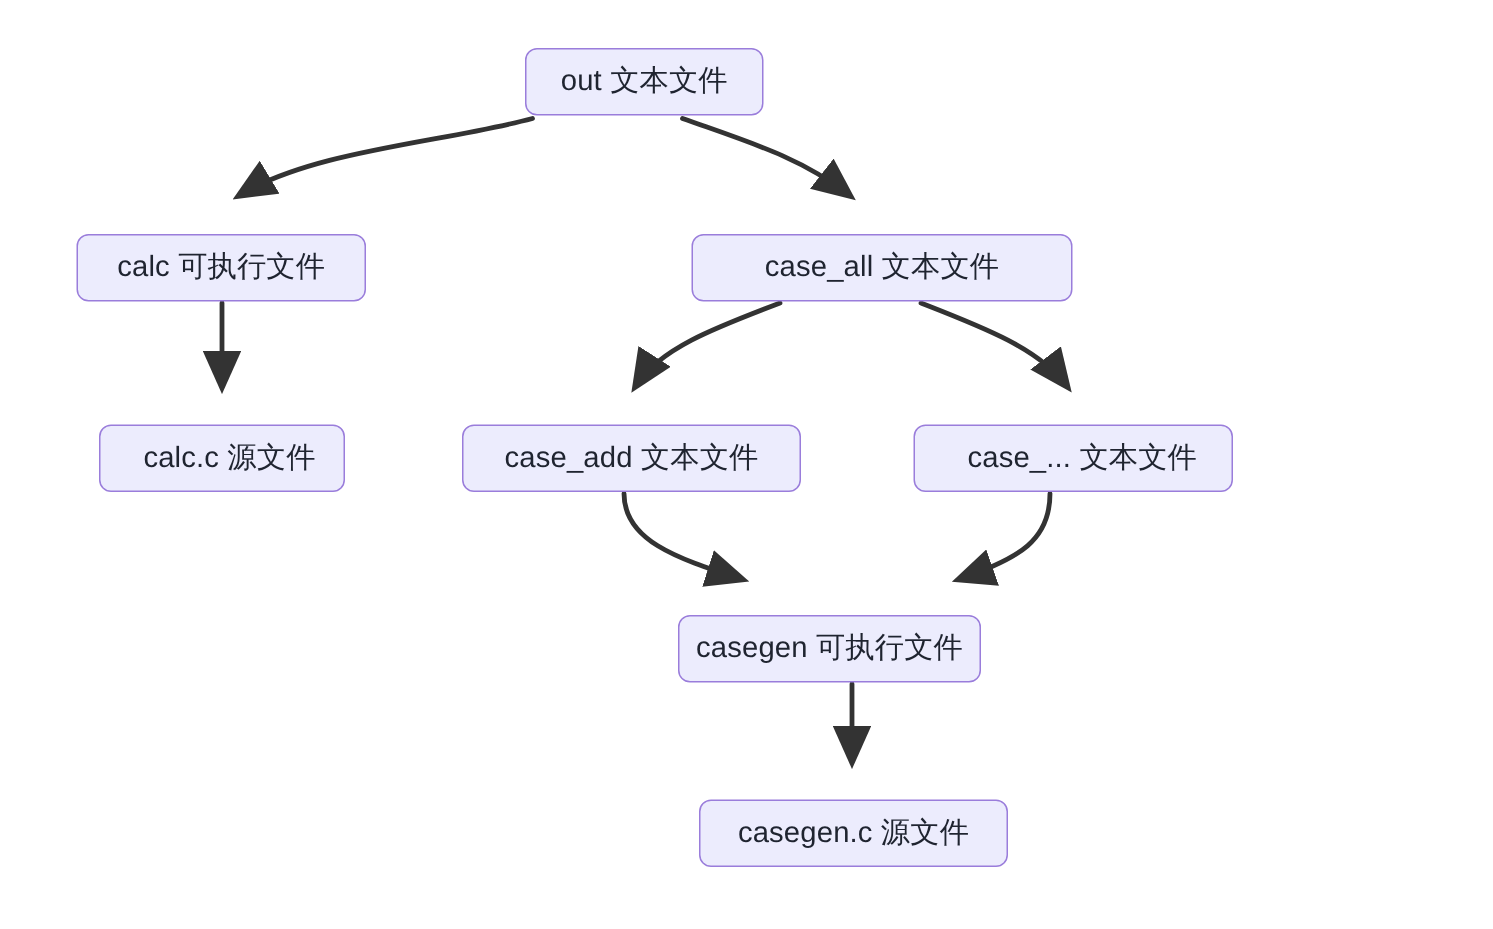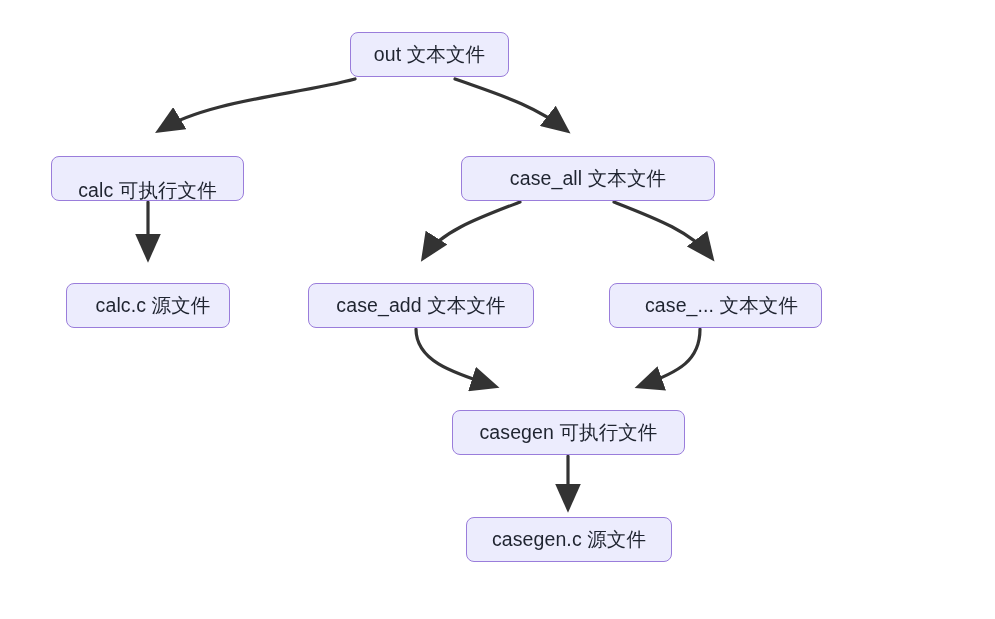--- a/index.html
+++ b/index.html
@@ -75,41 +75,41 @@
 
     <path d="M 700,329 C 700,360 680,372 640,386" fill="none" stroke="#333333" stroke-width="3.2" stroke-linecap="round" marker-end="url(#arrowhead)"></path>
 
     <path d="M 568,456 L 568,507" fill="none" stroke="#333333" stroke-width="3.2" stroke-linecap="round" marker-end="url(#arrowhead)"></path>
   </svg>
 
   <div class="node" style="left:350px; top:32px; width:159px; height:45px;">
     <span class="node-label">out 文本文件</span>
   </div>
 
-  <div class="node" style="left:51px; top:156px; width:193px; height:45px;align-items:flex-end;">
+  <div class="node" style="left:51px; top:156px; width:193px; height:45px;">
     <span class="node-label">calc 可执行文件</span>
   </div>
 
   <div class="node" style="left:461px; top:156px; width:254px; height:45px;">
     <span class="node-label">case_all 文本文件</span>
   </div>
 
   <div class="node" style="left:66px; top:283px; width:164px; height:45px;padding-left:10px;">
     <span class="node-label">calc.c 源文件</span>
   </div>
 
   <div class="node" style="left:308px; top:283px; width:226px; height:45px;">
     <span class="node-label">case_add 文本文件</span>
   </div>
 
   <div class="node" style="left:609px; top:283px; width:213px; height:45px;padding-left:12px;">
     <span class="node-label">case_... 文本文件</span>
   </div>
 
-  <div class="node" style="left:452px; top:410px; width:233px; height:45px;">
+  <div class="node" style="left:452px; top:410px; width:202px; height:45px;">
     <span class="node-label">casegen 可执行文件</span>
   </div>
 
-  <div class="node" style="left:466px; top:517px; width:206px; height:45px;">
+  <div class="node" style="left:466px; top:533px; width:206px; height:45px;">
     <span class="node-label">casegen.c 源文件</span>
   </div>
 
 </div>
 
 </body></html>

